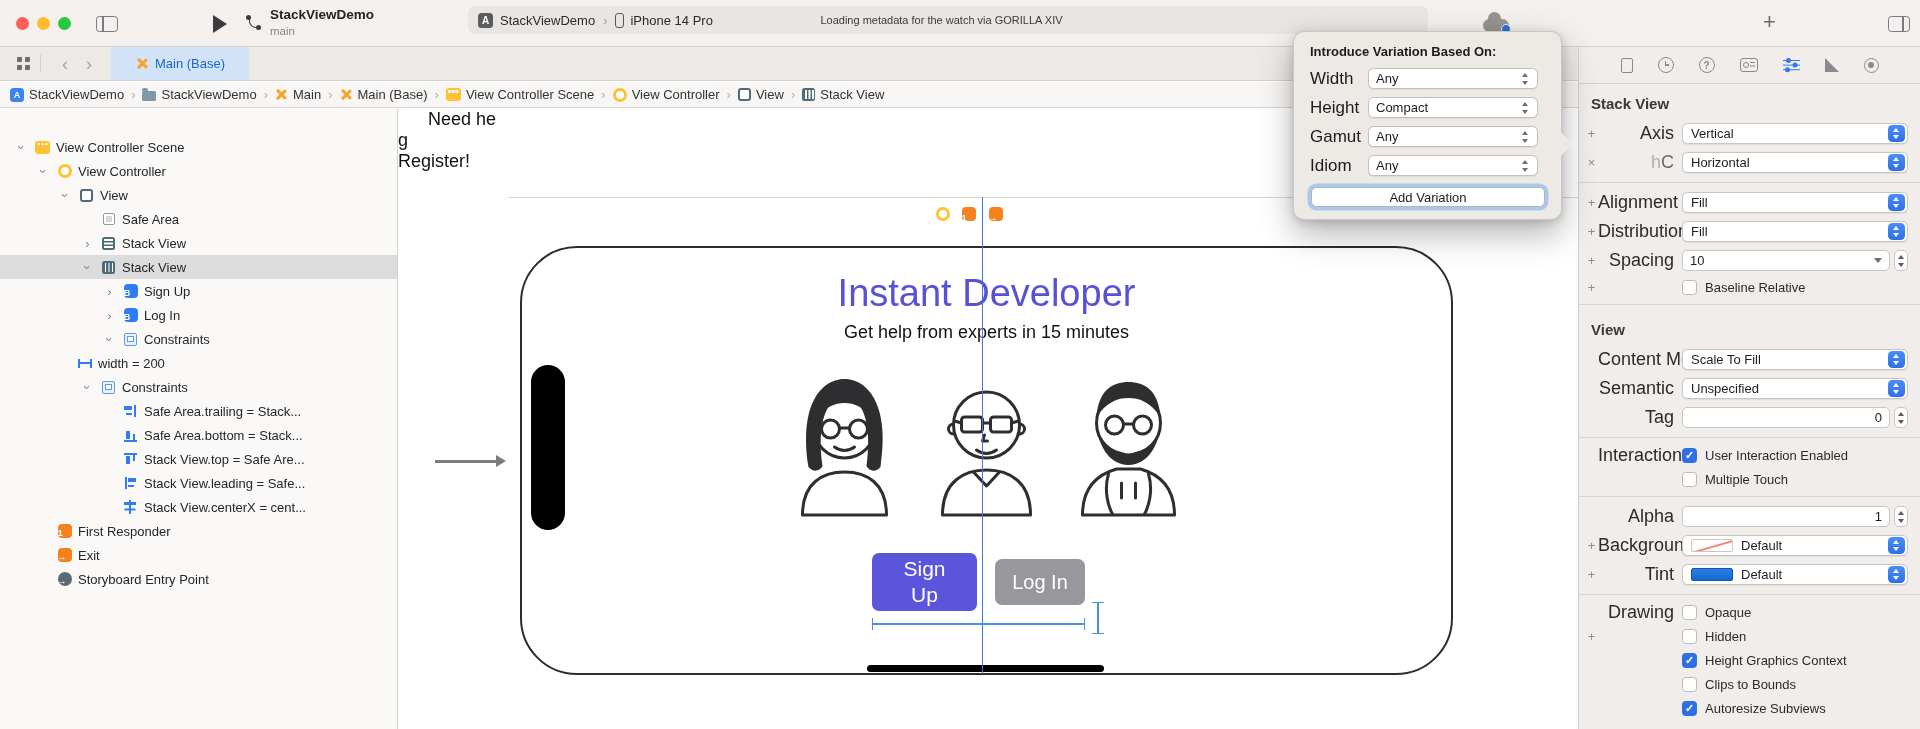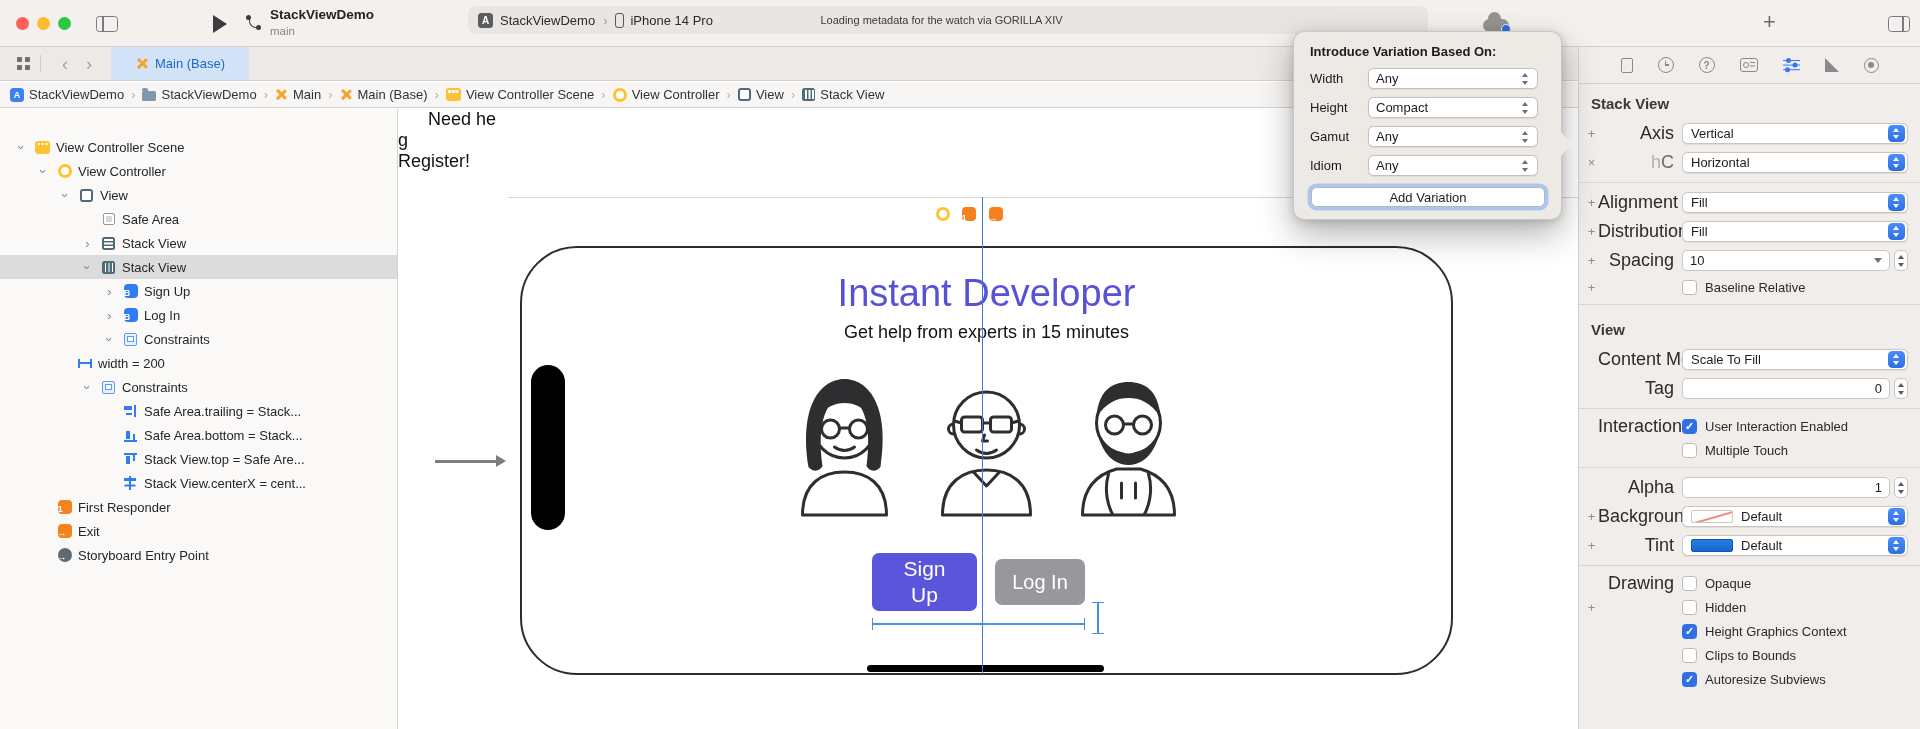--- a/index.html
+++ b/index.html
@@ -108,21 +108,21 @@
 .btn-login{left:597px;top:450px;width:90px;height:46px;background:#97979C;font-size:20px}
 .hbeam{position:absolute;left:474px;top:509px;width:213px;height:12px;border-left:1.5px solid #4A90E2;border-right:1.5px solid #4A90E2;z-index:6}
 .hbeam::before{content:"";position:absolute;left:0;right:0;top:5px;height:1.5px;background:#4A90E2}
 .vbeam{position:absolute;left:694px;top:493px;width:12px;height:32px;border-top:1.5px solid #4A90E2;border-bottom:1.5px solid #4A90E2;z-index:6}
 .vbeam::before{content:"";position:absolute;top:0;bottom:0;left:5px;width:1.5px;background:#4A90E2}
 
 .popover{position:absolute;left:1293px;top:31px;width:269px;height:189px;background:#EDE9E4;border:1px solid rgba(0,0,0,.14);border-radius:11px;box-shadow:0 14px 34px rgba(0,0,0,.3),0 2px 8px rgba(0,0,0,.14);z-index:30;padding:12px 16px 0}
 .pop-arrow{position:absolute;right:-11px;top:99px;width:12px;height:26px;background:#EDE9E4;clip-path:polygon(0 0,100% 50%,0 100%);filter:drop-shadow(1px 0 0 rgba(0,0,0,.12))}
 .pop-title{font-size:13px;font-weight:700;color:#1c1c1e;margin-bottom:9px}
 .pop-row{display:flex;align-items:center;height:21px;margin-bottom:8px}
-.pop-lab{width:50px;font-size:13px;color:#1c1c1e}
+.pop-lab{width:50px;font-size:17px;color:#1c1c1e}
 .pop-dd{margin-left:8px;width:170px;height:21px;background:#fff;border:1px solid #C3BFBA;border-radius:5.5px;display:flex;align-items:center;padding:0 7px;font-size:13px;color:#1c1c1e;position:relative;box-shadow:0 .5px 1px rgba(0,0,0,.06)}
 .pop-dd .ddch{margin-left:auto;width:9px;height:12px;position:relative}
 .ddch::before{content:"";position:absolute;left:1px;top:0;border:3.6px solid transparent;border-bottom:4px solid #6e6e73;border-top:0}
 .ddch::after{content:"";position:absolute;left:1px;bottom:0;border:3.6px solid transparent;border-top:4px solid #6e6e73;border-bottom:0}
 .pop-btn{margin:11px 1px 0;width:234px;height:20px;background:#fff;border:1px solid #AEB6C2;border-radius:5.5px;box-shadow:0 0 0 3.5px rgba(120,170,240,.55);display:flex;align-items:center;justify-content:center;font-size:13px;color:#1c1c1e}
 
 .inspector{position:absolute;left:1578px;top:47px;width:342px;height:682px;background:#F0EDEA;border-left:1px solid #D4D0CD;z-index:6}
 .istrip{height:37px;border-bottom:1px solid #D4D0CD;display:flex;align-items:center;justify-content:center;gap:25px}
 .ins-doc{width:12px;height:15px;border:1.6px solid #8a8a8e;border-radius:2px}
 .ins-clock{width:16px;height:16px;border:1.6px solid #8a8a8e;border-radius:50%;position:relative}
@@ -340,20 +340,25 @@
       <span class="ic ic-c2"></span>
       <span class="olabel">Safe Area.bottom = Stack...</span>
     </div>
   <div class="orow d4">
       <span class="disc"></span>
       <span class="ic ic-c3"></span>
       <span class="olabel">Stack View.top = Safe Are...</span>
     </div>
   <div class="orow d4">
       <span class="disc"></span>
+      <span class="ic ic-c4"></span>
+      <span class="olabel">Stack View.leading = Safe...</span>
+    </div>
+  <div class="orow d4">
+      <span class="disc"></span>
       <span class="ic ic-c5"></span>
       <span class="olabel">Stack View.centerX = cent...</span>
     </div>
   <div class="orow d1">
       <span class="disc"></span>
       <span class="ic">
         <span class="ic-first"></span>
       </span>
       <span class="olabel">First Responder</span>
     </div>
@@ -515,20 +520,30 @@
     <span class="ilab">Content Mode</span>
     <span class="ictl">
         <span class="popup">
           <span>Scale To Fill</span>
           <span class="bluecap"></span>
         </span>
       </span>
   </div>
   <div class="irow">
     <span class="igut"></span>
+    <span class="ilab">Semantic</span>
+    <span class="ictl">
+        <span class="popup">
+          <span>Unspecified</span>
+          <span class="bluecap"></span>
+        </span>
+      </span>
+  </div>
+  <div class="irow">
+    <span class="igut"></span>
     <span class="ilab">Tag</span>
     <span class="ictl">
         <span class="field">
           <span>0</span>
         </span>
         <span class="stepper"></span>
       </span>
   </div>
   <div class="isep"></div>
   <div class="irow short">

